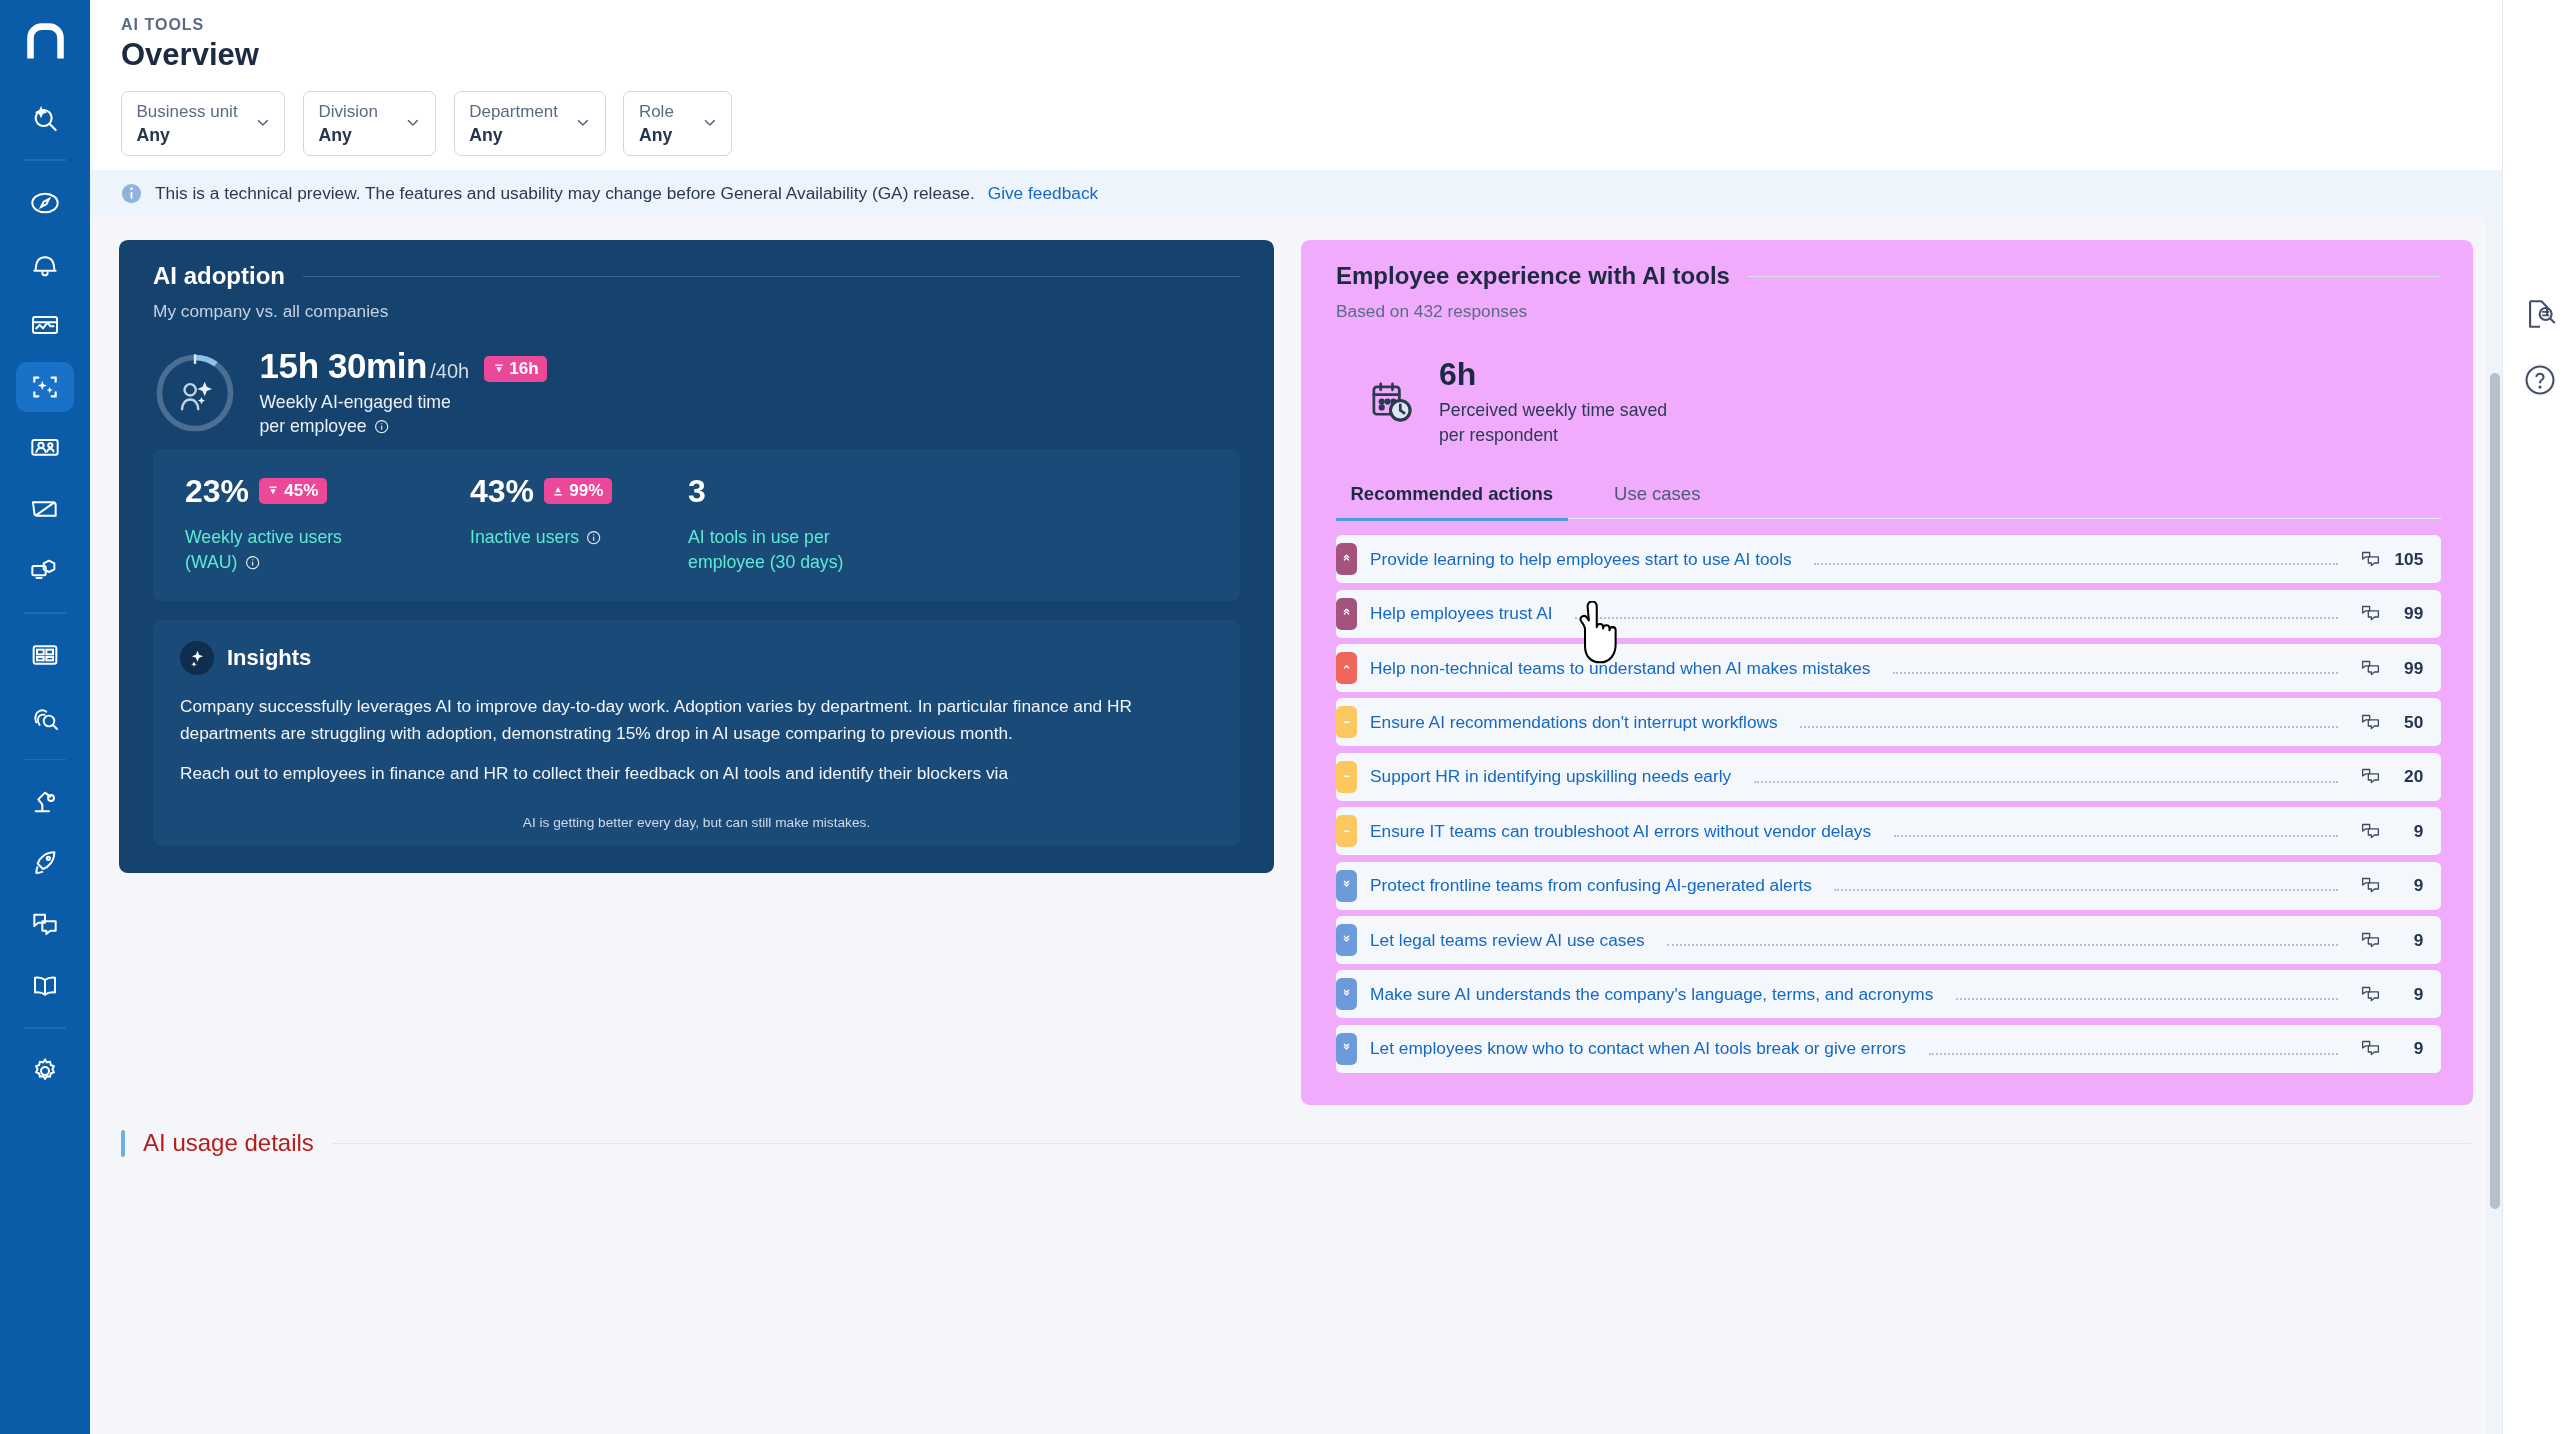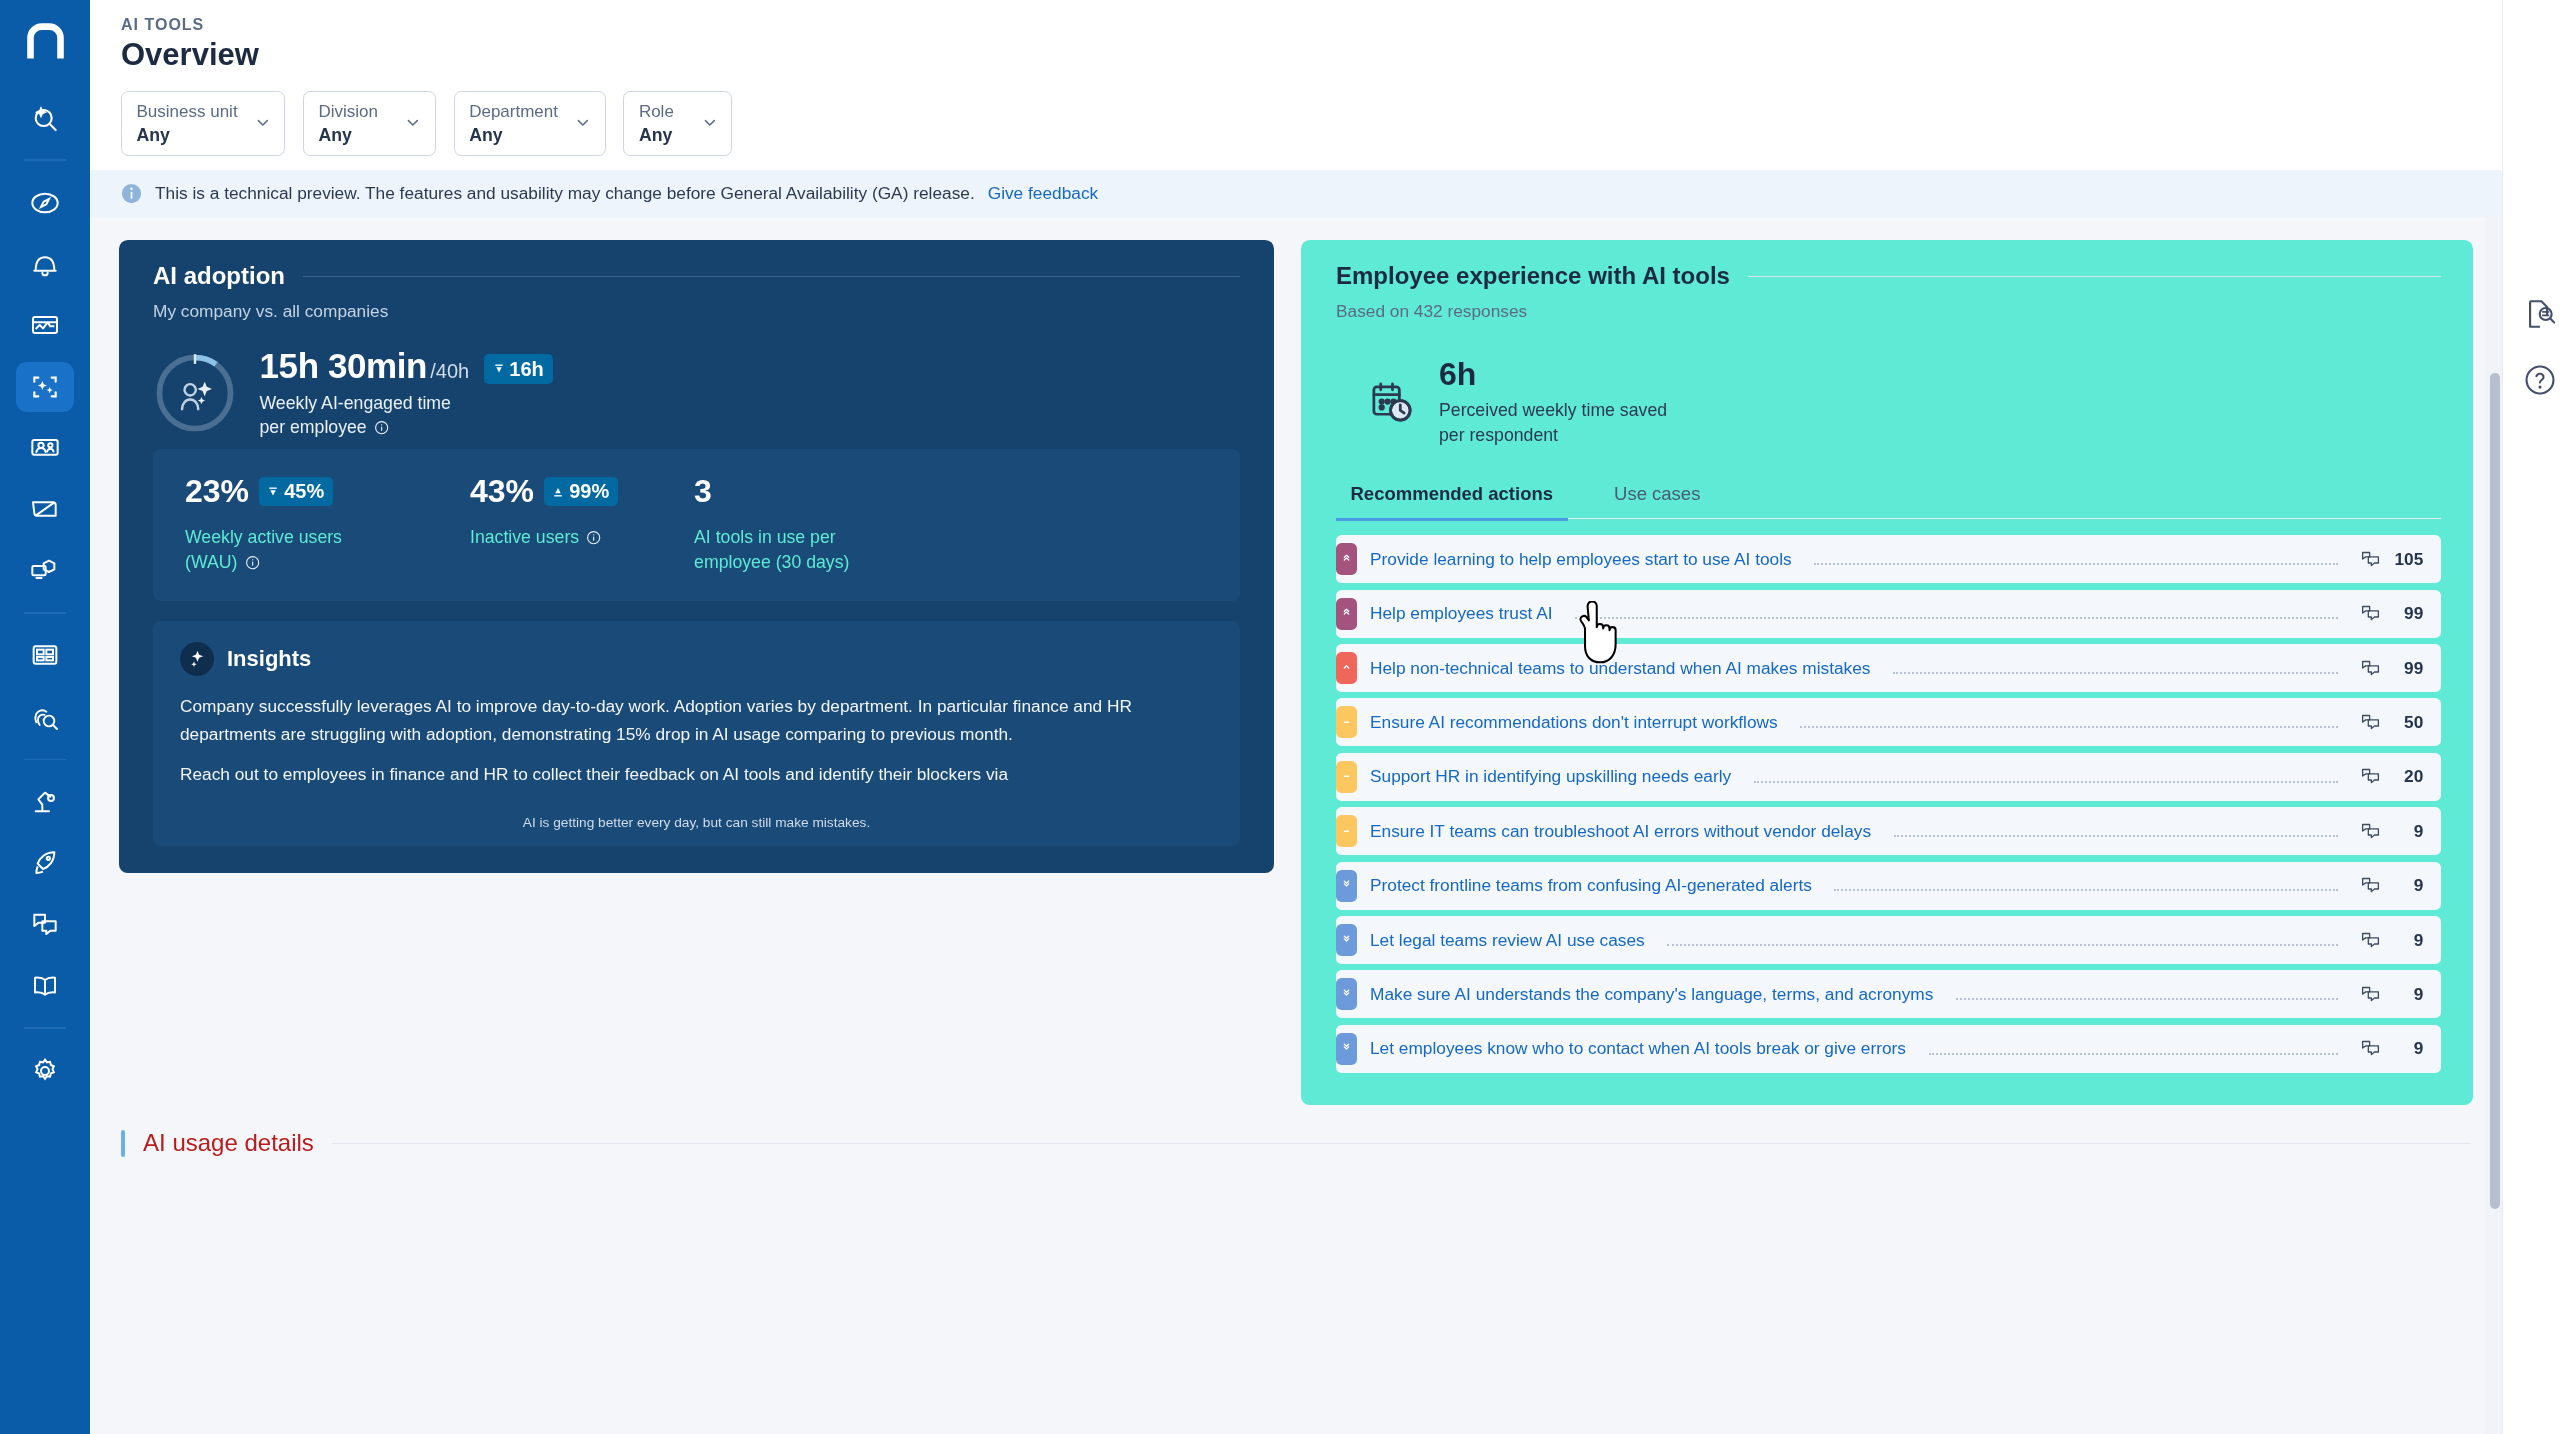--- a/index.html
+++ b/index.html
@@ -65,21 +65,21 @@
   .sec-head .rule { flex: 1; height: 0.8px; background: #3c6590; }
   .sub { font-size: 17.3px; color: #c3d3e4; margin-top: 11.3px; }
 
   .hero { display: flex; align-items: center; gap: 22.5px; margin-top: 24px; }
   .donut { width: 84px; height: 84px; flex: 0 0 84px; position: relative; }
   .hero-txt { }
   .hero-row1 { display: flex; align-items: baseline; gap: 14.5px; }
   .big { font-size: 35px; font-weight: bold; letter-spacing: -0.4px;}
   .of { font-size: 20px; color: #d0dcea; margin-left:-11.3px;}
   .pill {
-    background: #0369a1; border-radius: 4.8px; color: #fff; font-size: 20px; font-weight: bold;
+    background: #ec4899; border-radius: 4.8px; color: #fff; font-size: 17px; font-weight: bold;
     padding: 3.2px 8.8px; display: inline-flex; align-items: center; gap: 4.8px; position: relative; top:-3.2px;
   }
   .hero-cap { font-size: 17.7px; color: #eaf1f8; margin-top: 4.8px; line-height: 1.35; }
   .iinfo { display:inline-block; width:15.3px; height:15.3px; vertical-align:-2.4px; margin-left:2.4px;}
 
   
   .chart-wrap { margin-top: 21px; position: relative; height: 217px; }
   .y-lab { position: absolute; left: 0; font-size: 16px; color: #fff; font-weight:600;}
   .y-top { top: 0; }
   .y-bot { bottom: 29px; }
@@ -106,21 +106,21 @@
   .insights { margin-top: 19.3px; background: #1a4a78; border-radius: 8px; padding: 21px 27px 16px 27px; }
   .ins-head { display: flex; align-items: center; gap: 13px; }
   .ins-badge { width: 34px; height: 34px; border-radius: 50%; background: #0f2d4d; display:flex; align-items:center; justify-content:center;}
   .ins-title { font-size: 22px; font-weight: bold; }
   .ins-body { font-size: 17.3px; line-height: 1.58; margin-top: 17.7px; color: #f2f6fa; }
   .ins-sub { font-size: 17.7px; font-weight: bold; margin-top: 21px; }
   .ins-foot { font-size: 13.7px; color: #cfdcea; text-align: center; margin-top: 27px; }
 
   
   .card-light {
-    flex: 1; background: #5eead4; border-radius: 8.8px; padding: 22.5px 32px 26px 35px; min-width:0;
+    flex: 1; background: #f0abfc; border-radius: 8.8px; padding: 22.5px 32px 26px 35px; min-width:0;
   }
   .sec-head-l h2 { font-size: 24px; font-weight: bold; color: #1c2b41; white-space:nowrap;}
   .sec-head-l .rule { flex: 1; height: 0.8px; background: #dde3ec; }
   .sub-l { font-size: 17.3px; color: #5b6b84; margin-top: 11.3px; }
 
   .kpi { display: flex; align-items: center; gap: 24px; margin-top: 34px; padding-left: 32px;}
   .kpi-icon { width: 47px; height: 47px; flex:0 0 47px; }
   .kpi-num { font-size: 32px; font-weight: bold; color: #1c2b41; }
   .kpi-cap { font-size: 17.7px; color: #2b3a51; margin-top: 4.8px; line-height: 1.4; }
 

